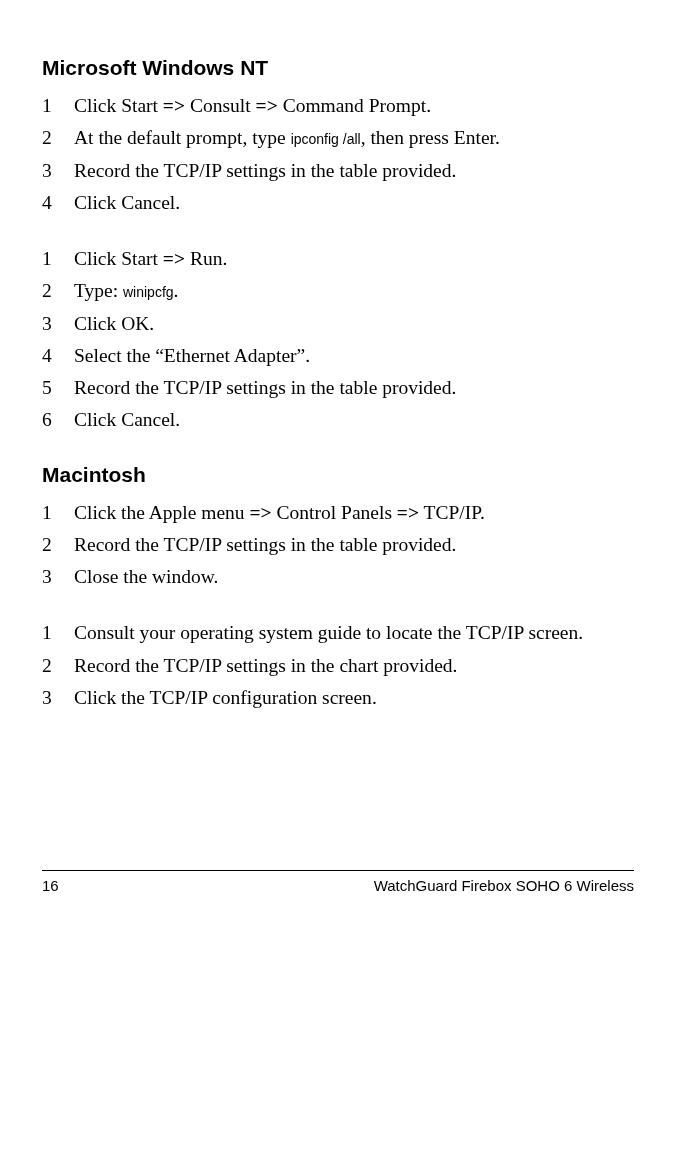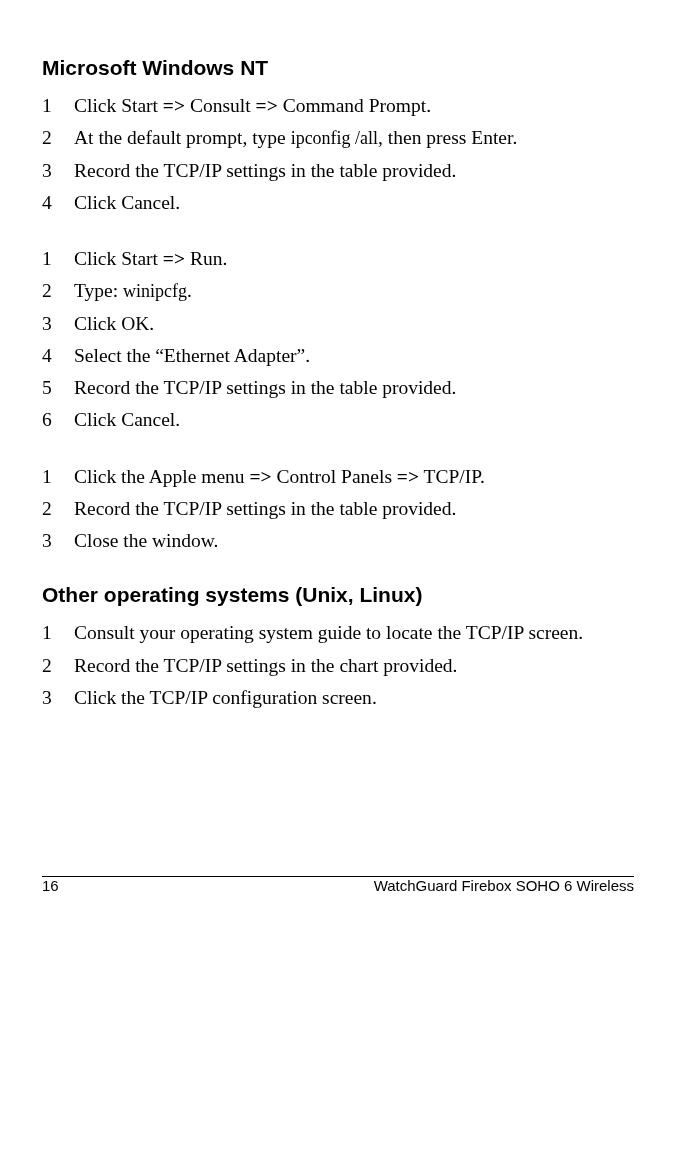--- a/index.html
+++ b/index.html
@@ -36,33 +36,34 @@
   .num {
     width: 32px;
     flex-shrink: 0;
     text-align: left;
   }
   .step-body {
     flex: 1;
   }
   .bold { font-weight: 400; }
   .code {
-    font-family: Liberation Serif, serif;
-    font-size: 18px;
+    font-family: Liberation Sans, sans-serif;
+    font-size: 14px;
   }
   .arrows {
     font-weight: 700;
     letter-spacing: 0px;
   }
   .footer {
     position: absolute;
     left: 42px;
     right: 42px;
     bottom: 98px;
     border-top: 1px solid #000;
+    padding-top: 6px;
     display: flex;
     justify-content: space-between;
     font-family: "Trebuchet MS", "Helvetica Neue", Arial, sans-serif;
     font-size: 15px;
   }
 </style>
 </head>
 <body>
 
 <div class="page">
@@ -105,35 +106,35 @@
         </div>
         <div class="step">
           <div class="num">5</div>
           <div class="step-body"><span>Record the TCP/IP settings in the table provided.</span></div>
         </div>
         <div class="step">
           <div class="num">6</div>
           <div class="step-body"><span>Click </span><span class="bold">Cancel</span><span>.</span></div>
         </div>
       </div>
+      <div class="section-heading">Macintosh</div>
       <div class="steps">
         <div class="step">
           <div class="num">1</div>
           <div class="step-body"><span>Click the </span><span class="bold">Apple</span><span> menu </span><span class="arrows">=&gt;</span><span class="bold"> Control Panels </span><span class="arrows">=&gt;</span><span class="bold"> TCP/IP</span><span>.</span></div>
         </div>
         <div class="step">
           <div class="num">2</div>
           <div class="step-body"><span>Record the TCP/IP settings in the table provided.</span></div>
         </div>
         <div class="step">
           <div class="num">3</div>
           <div class="step-body"><span>Close the window.</span></div>
         </div>
       </div>
-      <div class="section-heading">Other operating systems (Unix, Linux)</div>
       <div class="steps">
         <div class="step">
           <div class="num">1</div>
           <div class="step-body"><span>Consult your operating system guide to locate the TCP/IP screen.</span></div>
         </div>
         <div class="step">
           <div class="num">2</div>
           <div class="step-body"><span>Record the TCP/IP settings in the chart provided.</span></div>
         </div>
         <div class="step">

